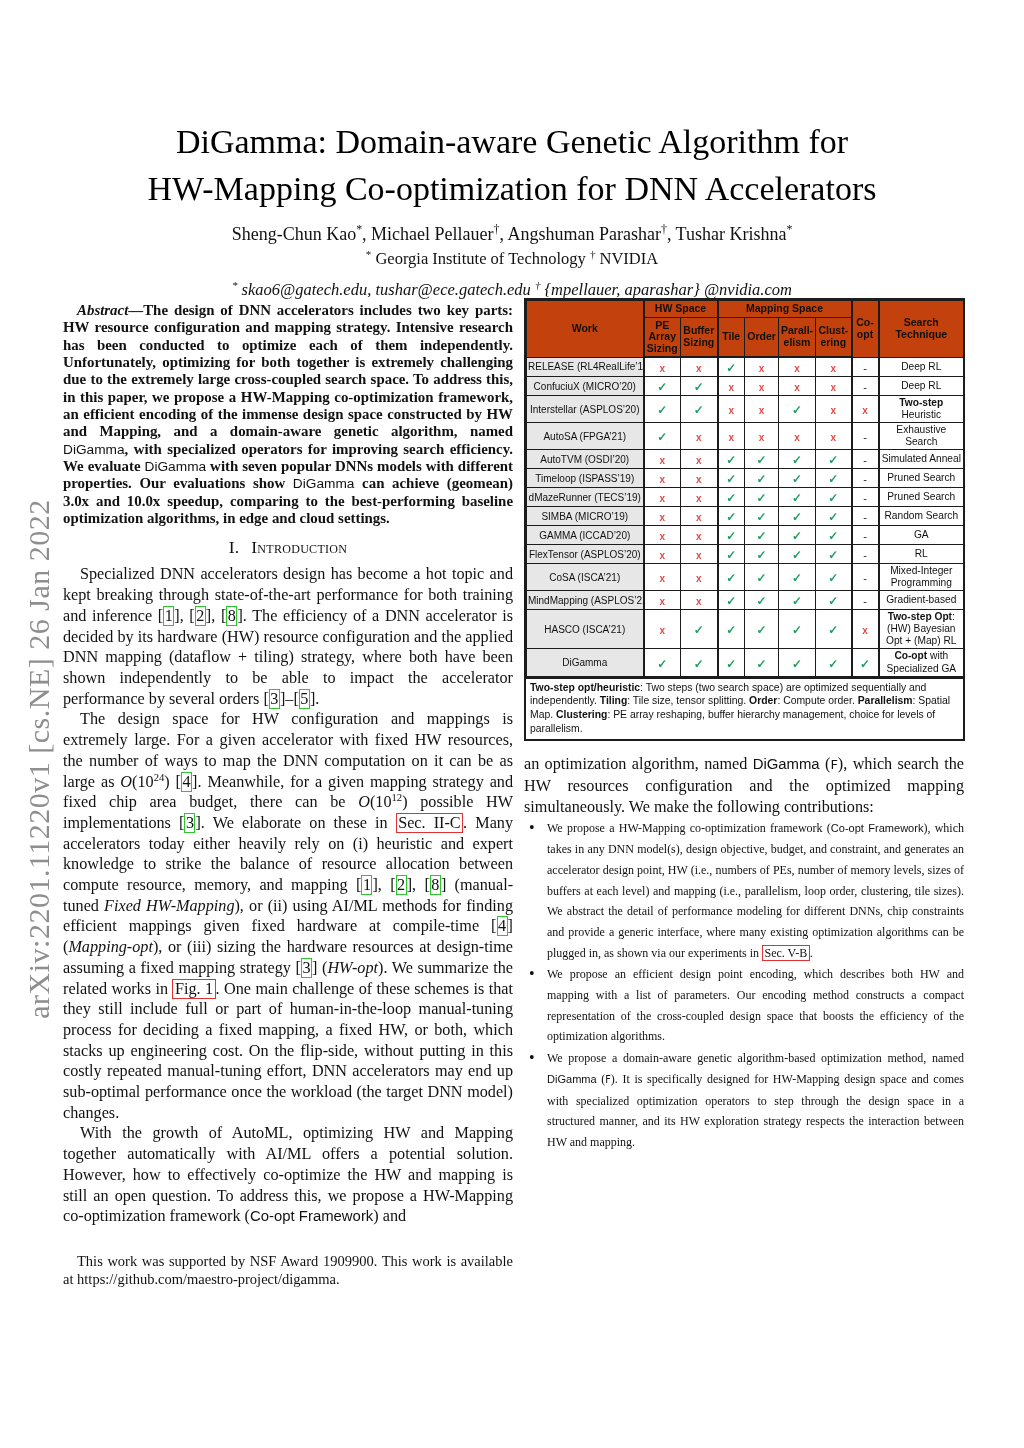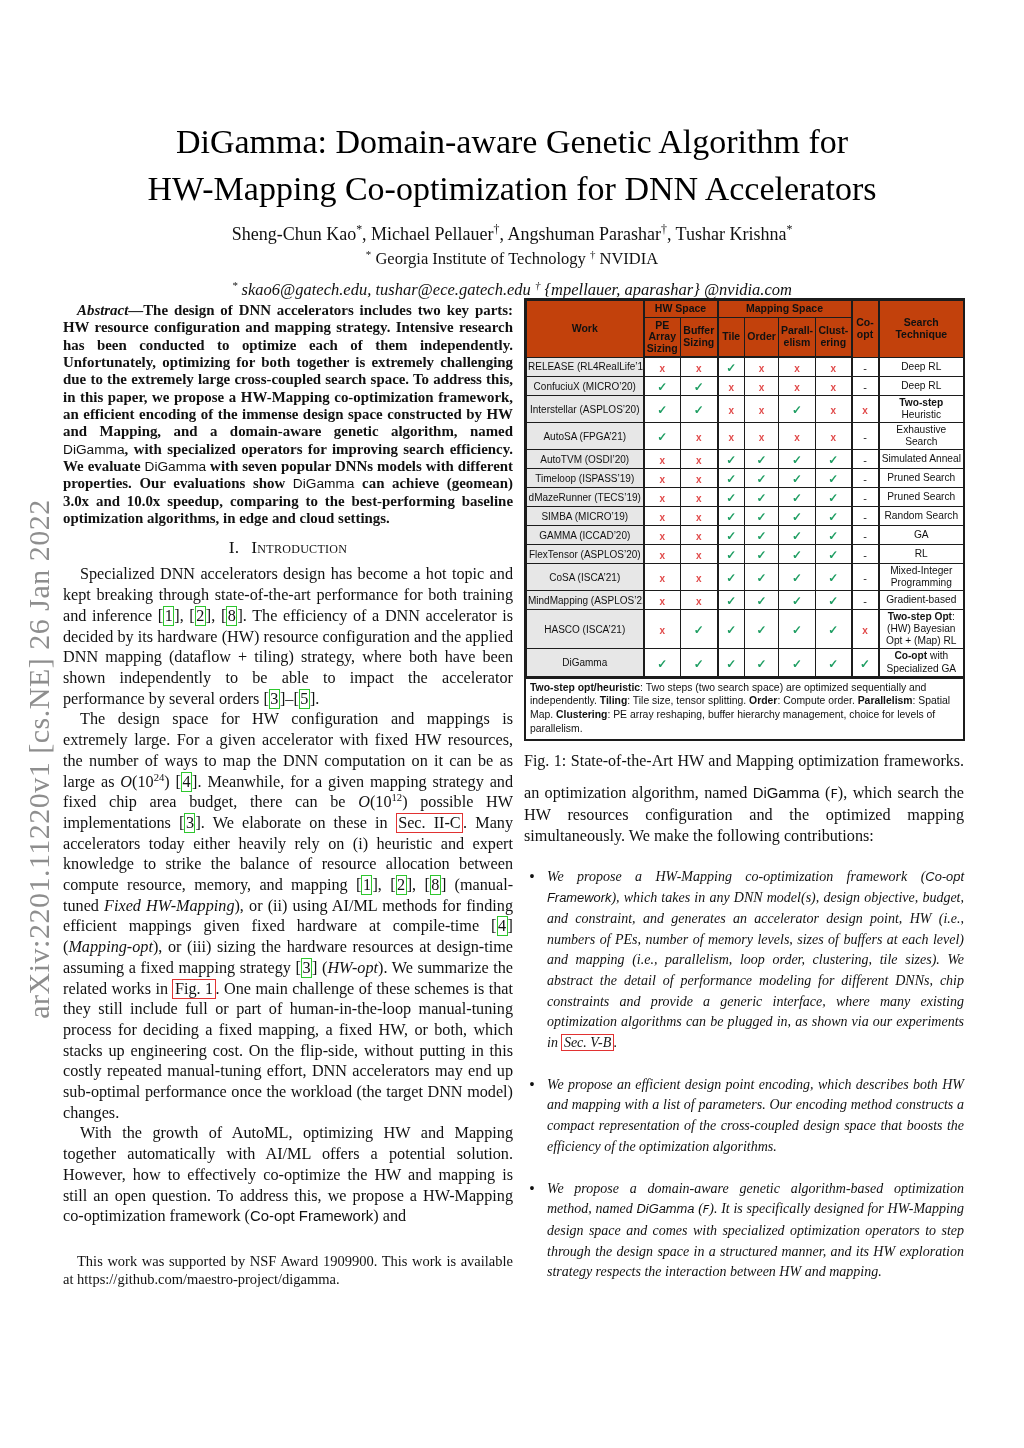--- a/index.html
+++ b/index.html
@@ -57,22 +57,22 @@
   .fig-table td.tech{font-size:10.2px;line-height:1.18;padding:1px 1px;}
   .fig-table .tl{border-left:2px solid #1c1c1c;}
   .fig-table thead tr.sub th{border-bottom:2px solid #1c1c1c;}
   .mark-v{color:#1f9e63;font-weight:bold;font-size:12px;}
   .mark-x{color:#e14b4b;font-weight:bold;font-size:10px;font-family:"Liberation Sans",sans-serif;}
   .mark-d{color:#222;font-size:11px;}
   .fig-footnote{border-top:2px solid #1c1c1c;font-family:"Liberation Sans",sans-serif;
     font-size:10.4px;line-height:1.34;padding:2px 4px 3px 4px;text-align:left;}
   .fig-caption{margin-top:11px;font-size:16px;text-align:justify;text-align-last:justify;}
   .rc-text{margin-top:13px;}
-  .bullet{position:relative;padding-left:23px;margin-top:21px;
-    font-size:14px;line-height:20.7px;text-align:justify;font-style:italic;}
+  .bullet{position:relative;padding-left:23px;margin-top:1px;
+    font-size:12px;line-height:20.7px;text-align:justify;}
   .bullet::before{content:"\2022";position:absolute;left:5px;top:0;font-size:16px;}
 </style>
 </head>
 <body>
 
 <div class="page">
 
   <div class="watermark">arXiv:2201.11220v1  [cs.NE]  26 Jan 2022</div>
 
   <div class="title">
@@ -276,21 +276,20 @@
               <td class="mark"><span class="mark-v">✓</span></td>
               <td class="mark"><span class="mark-v">✓</span></td>
               <td class="mark"><span class="mark-v">✓</span></td>
               <td class="mark tl"><span class="mark-v">✓</span></td>
               <td class="tech tl"><span class="seg-b">Co-opt</span> with Specialized GA</td>
             </tr>
           </tbody>
         </table>
       <div class="fig-footnote"><span class="seg-b">Two-step opt/heuristic</span>: Two steps (two search space) are optimized sequentially and independently. <span class="seg-b">Tiling</span>: Tile size, tensor splitting. <span class="seg-b">Order</span>: Compute order. <span class="seg-b">Parallelism</span>: Spatial Map. <span class="seg-b">Clustering</span>: PE array reshaping, buffer hierarchy management, choice for levels of parallelism.</div>
     </div>
-    <div class="fig-caption">Fig. 1: State-of-the-Art HW and Mapping optimization frameworks.</div>
     <div class="rc-text">
       <p class="para noindent">an optimization algorithm, named <span class="seg-sans">DiGamma</span> (<span class="seg-digamma">Ϝ</span>), which search the HW resources configuration and the optimized mapping simultaneously. We make the following contributions:</p>
       <div class="bullet">We propose a HW-Mapping co-optimization framework (<span class="seg-sans">Co-opt Framework</span>), which takes in any DNN model(s), design objective, budget, and constraint, and generates an accelerator design point, HW (i.e., numbers of PEs, number of memory levels, sizes of buffers at each level) and mapping (i.e., parallelism, loop order, clustering, tile sizes). We abstract the detail of performance modeling for different DNNs, chip constraints and provide a generic interface, where many existing optimization algorithms can be plugged in, as shown via our experiments in <span class="seg-ref">Sec. V-B</span>.</div>
       <div class="bullet">We propose an efficient design point encoding, which describes both HW and mapping with a list of parameters. Our encoding method constructs a compact representation of the cross-coupled design space that boosts the efficiency of the optimization algorithms.</div>
       <div class="bullet">We propose a domain-aware genetic algorithm-based optimization method, named <span class="seg-sans">DiGamma</span> (<span class="seg-digamma">Ϝ</span>). It is specifically designed for HW-Mapping design space and comes with specialized optimization operators to step through the design space in a structured manner, and its HW exploration strategy respects the interaction between HW and mapping.</div>
     </div>
   </div>
 
 </div>
 

